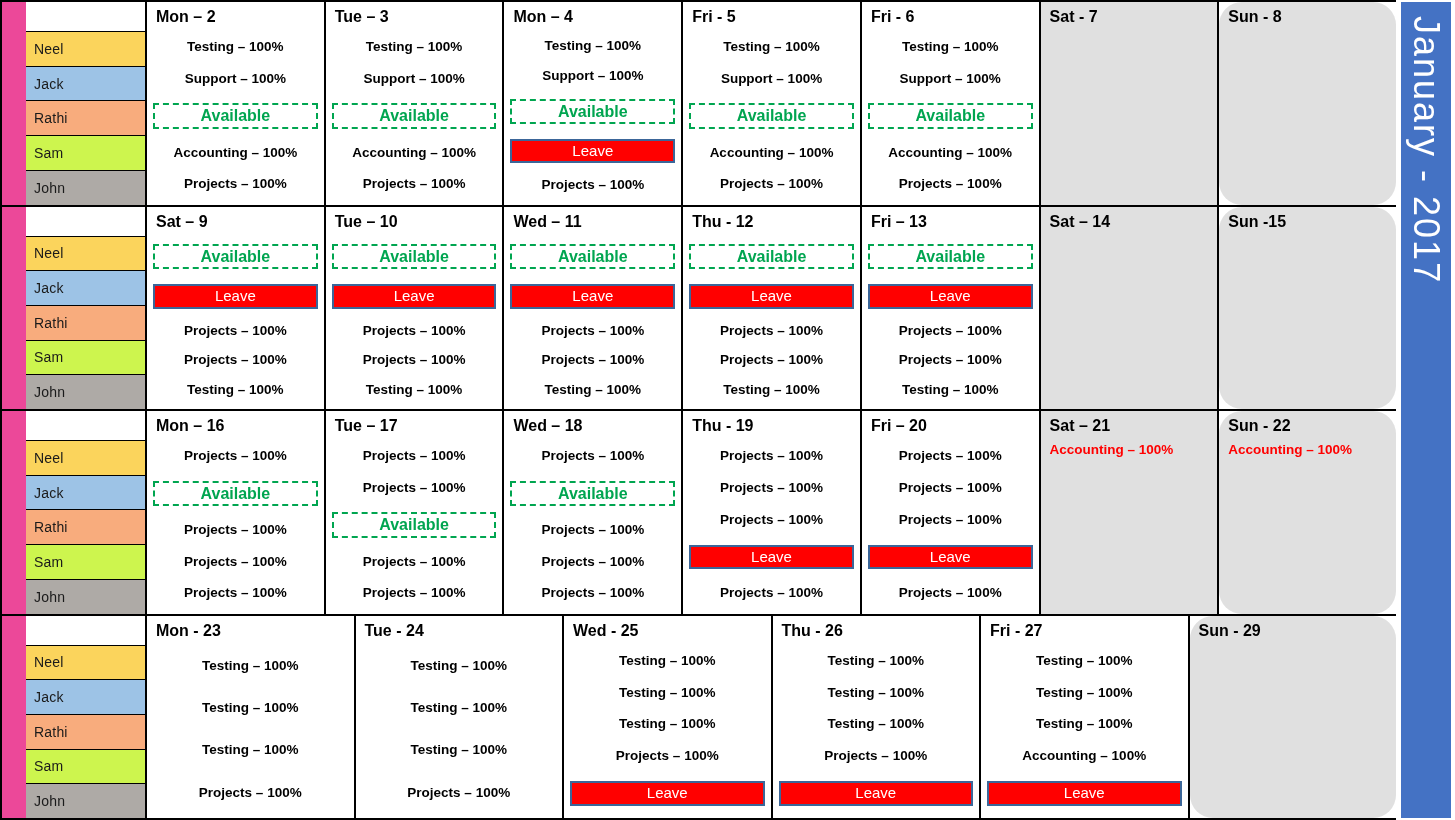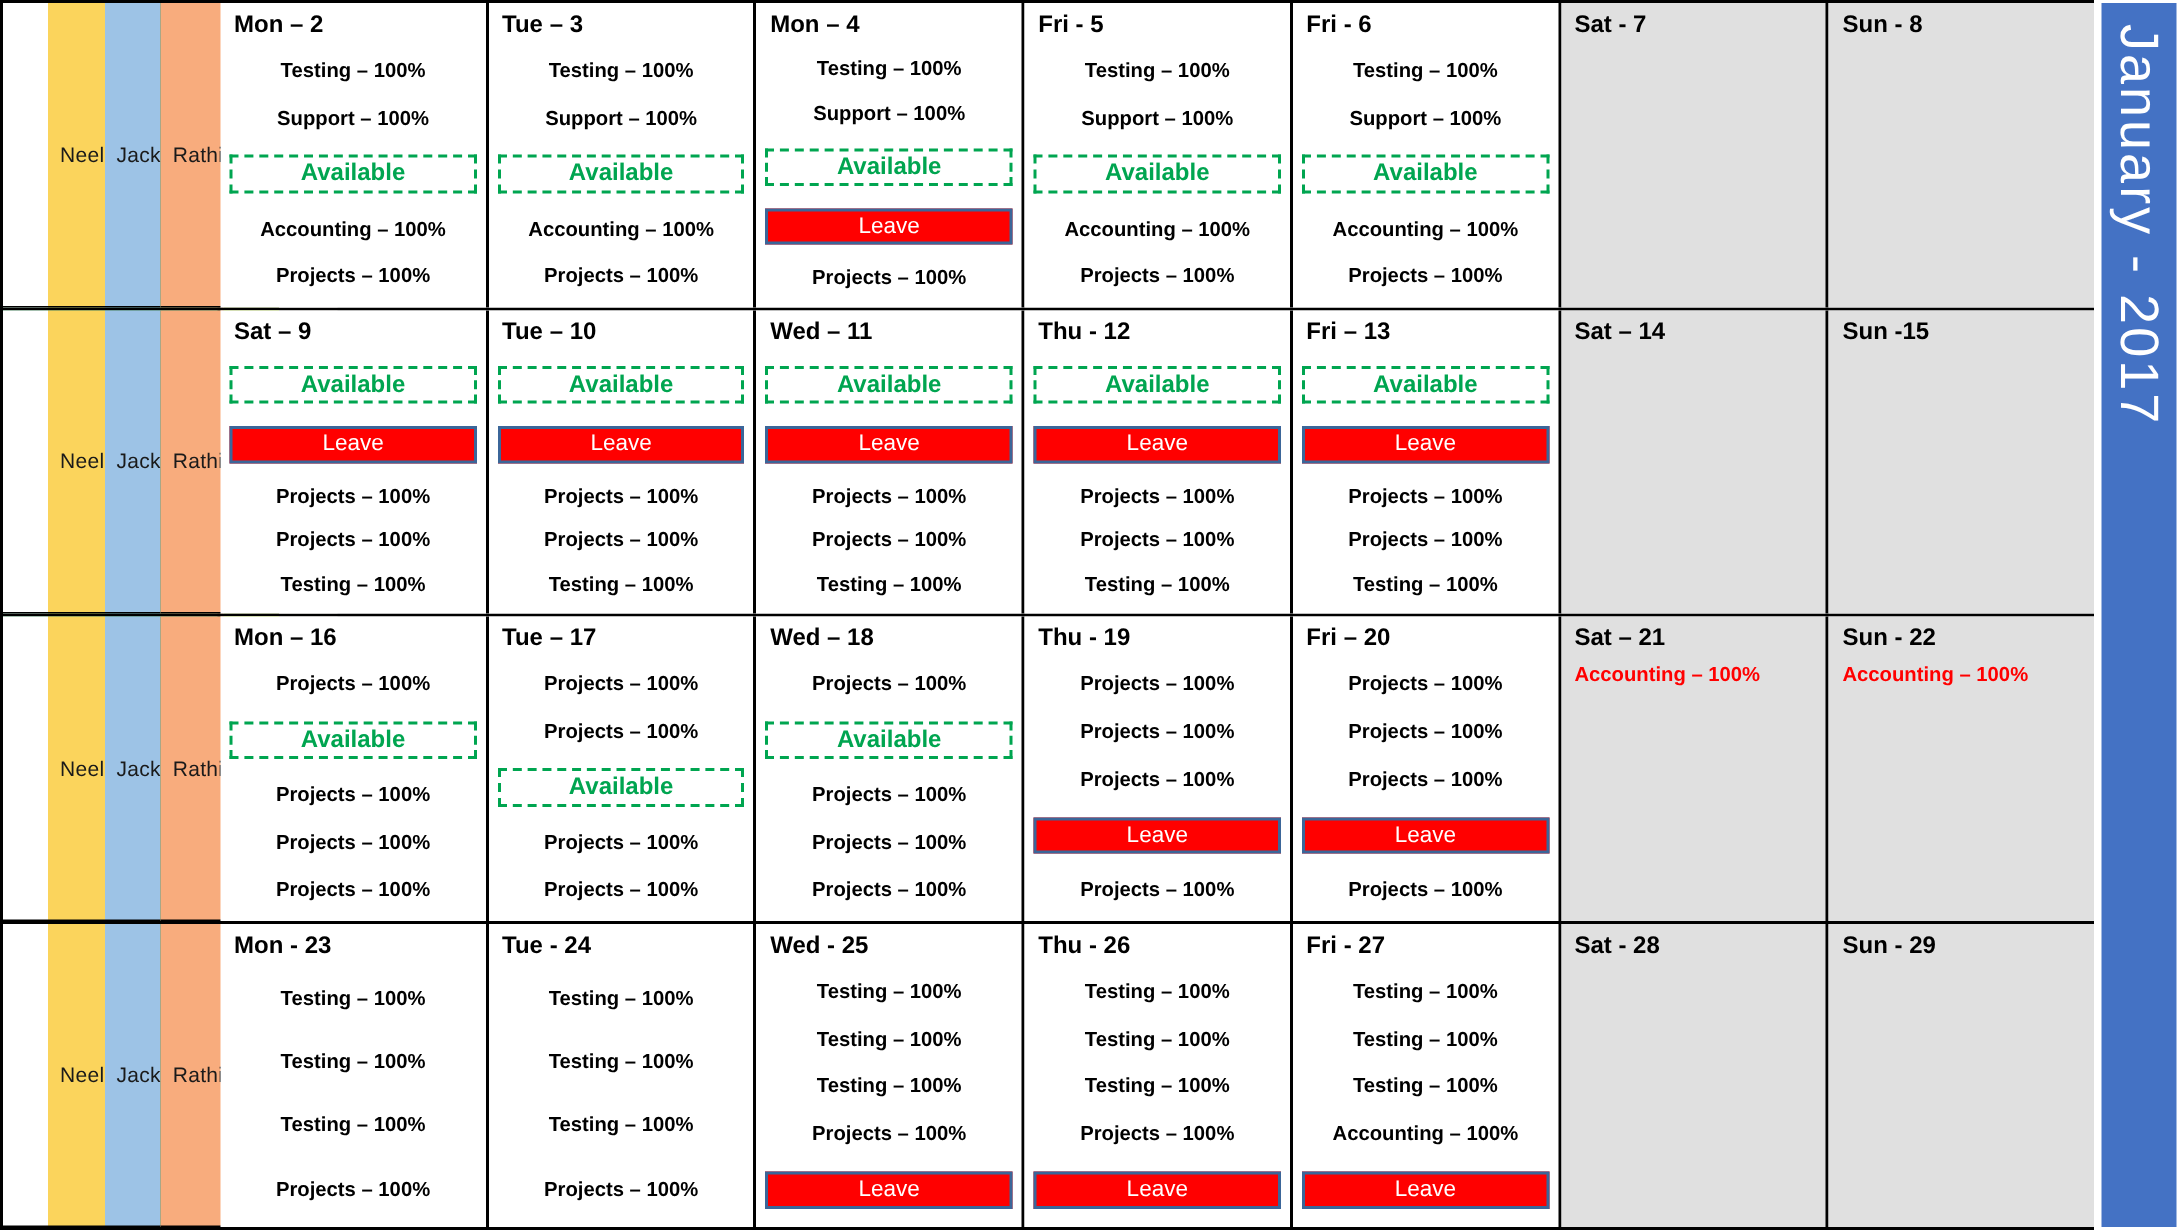--- a/index.html
+++ b/index.html
@@ -39,24 +39,25 @@
     border-bottom: 2px solid #000;
     box-sizing: border-box;
   }
   .week-row:last-child { border-bottom: 2px solid #000; }
 
   
   .names-col {
     width: 145px;
     flex: 0 0 145px;
     display: flex;
-    flex-direction: row;
+    flex-direction: column;
     border-right: 2px solid #000;
     box-sizing: border-box;
-    background: #15803d;
+    background: #ec4899;
+    padding-left: 24px;
   }
   .name-spacer {
     flex: 0 0 30px;
     background: #ffffff;
     border-bottom: 1px solid #000;
     box-sizing: border-box;
   }
   .name-cell {
     flex: 1 1 0;
     min-height: 0;
@@ -80,21 +81,21 @@
     background: #ffffff;
     display: flex;
     flex-direction: column;
     padding: 0;
     overflow: hidden;
   }
   .day-cell.weekend {
     background: #e0e0e0;
     justify-content: flex-end;
   }
-  .day-cell:last-child { border-right: none; }
+  .day-cell:last-child { border-right: none; border-radius: 23px; }
 
   .day-header {
     flex: 0 0 30px;
     display: flex;
     align-items: center;
     padding-left: 9px;
     font-size: 16px;
     font-weight: bold;
     color: #000;
     box-sizing: border-box;
@@ -433,24 +434,20 @@
           <div class="day-header">Fri - 27</div>
           <div class="day-body">
             <div class="entry">Testing – 100%</div>
             <div class="entry">Testing – 100%</div>
             <div class="entry">Testing – 100%</div>
             <div class="entry">Accounting  – 100%</div>
             <div class="entry leave">Leave</div>
           </div>
         </div>
         <div class="day-cell weekend">
-          <div class="day-header">Sat - 28</div>
-          <div class="day-body"></div>
-        </div>
-        <div class="day-cell weekend">
           <div class="day-header">Sun - 29</div>
           <div class="day-body"></div>
         </div>
       </div>
     </div>
 
   <div class="month-banner">
     <div class="month-banner-text">January - 2017</div>
   </div>
 

